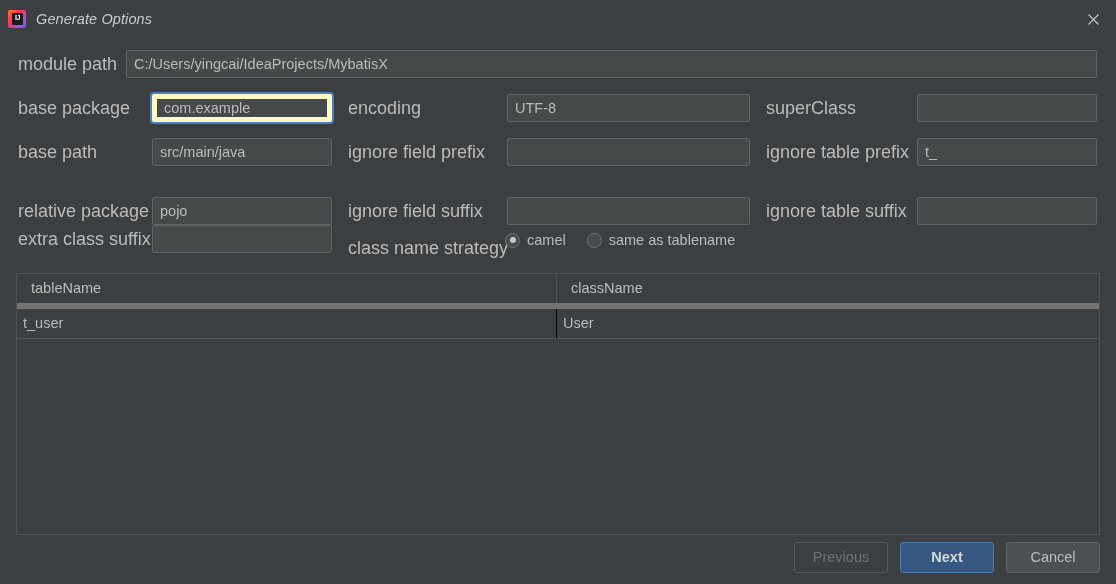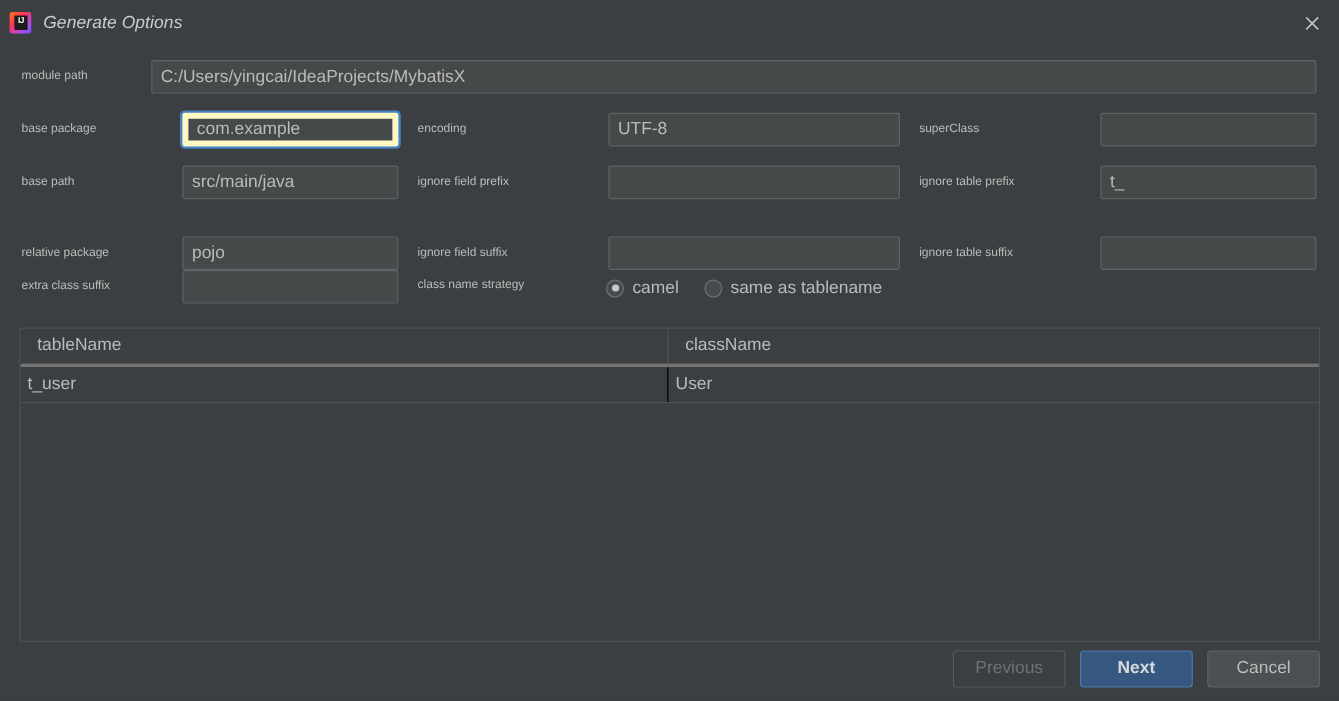--- a/index.html
+++ b/index.html
@@ -96,21 +96,21 @@
     height: 44px;
   }
   .row.r0 { top: 0px; }
   .row.r1 { top: 44px; }
   .row.r2 { top: 88px; }
   .row.r3 { top: 147px; padding-left: 16px; }
   .row.r4 { top: 175px; }
 
   .lbl {
     position: absolute;
-    font-size: 10px;
+    font-size: 18px;
     color: #BBBBBB;
     line-height: 30px;
     height: 30px;
     white-space: nowrap;
   }
   .fld {
     position: absolute;
     height: 28px;
     box-sizing: border-box;
     background: #45494A;
@@ -190,21 +190,21 @@
     height: 262px;
     box-sizing: border-box;
     border: 1px solid #4E5254;
     background: #3C3F41;
     overflow: hidden;
   }
   .thead {
     display: flex;
     height: 29px;
     background: #3C3F41;
-    border-bottom: 3px solid #737373;
+    border-bottom: 6px solid #737373;
   }
   .th {
     font-size: 14.5px;
     color: #BBBBBB;
     line-height: 29px;
     padding-left: 14px;
     box-sizing: border-box;
     white-space: nowrap;
   }
   .th.c0 { width: 540px; border-right: 1px solid #4E5254; }
@@ -319,21 +319,21 @@
       <input class="fld fld-b" style="top: 12px;" type="text" value="">
 
       <div class="lbl lbl-c" style="top:11px;">ignore table suffix</div>
       <input class="fld fld-c" style="top: 12px;" type="text" value="">
     </div>
 
     <div class="row r4">
       <div class="lbl lbl-a" style="top:11px;">extra class suffix</div>
       <input class="fld fld-a" style="top: 12px;" type="text" value="">
 
-      <div class="lbl lbl-b" style="top:10px;text-align:center;">class name strategy</div>
+      <div class="lbl lbl-b" style="top:20px;text-align:center;">class name strategy</div>
 
       <div class="radio-group" style="top:12px;">
         <div class="radio checked">
           <span class="radio-mark"></span>
           <span class="radio-label">camel</span>
         </div>
         <div class="radio">
           <span class="radio-mark"></span>
           <span class="radio-label">same as tablename</span>
         </div>

